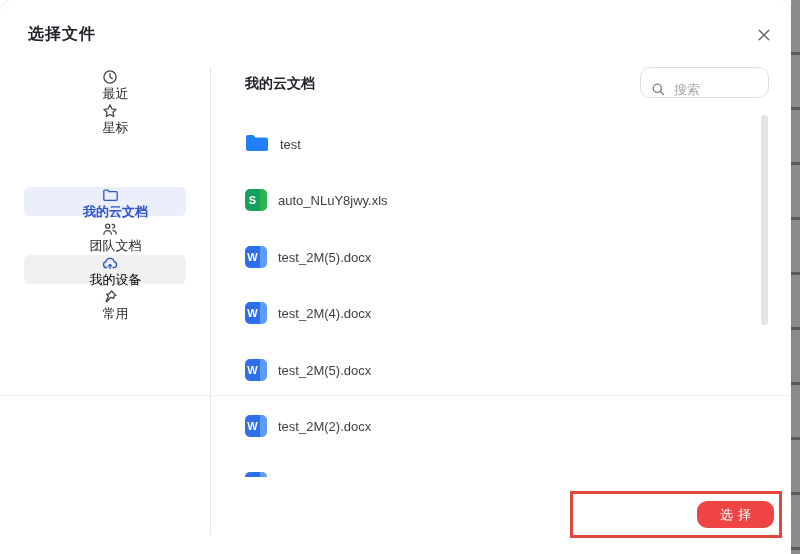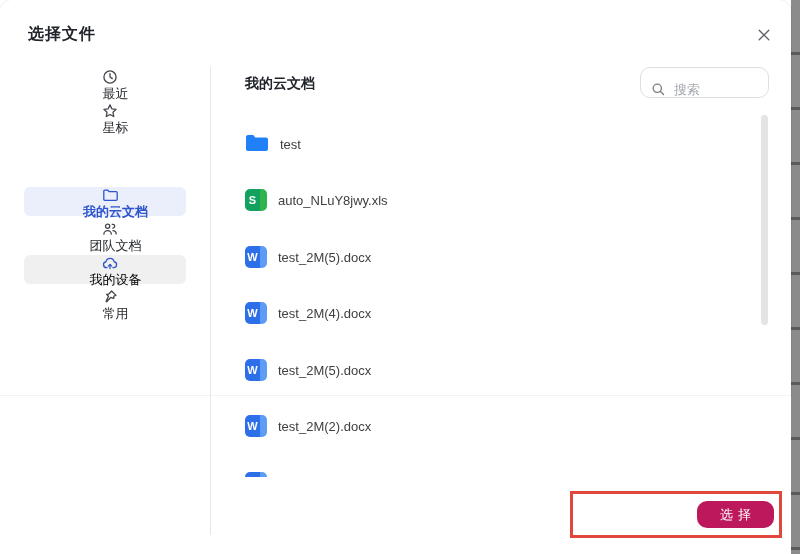--- a/index.html
+++ b/index.html
@@ -58,21 +58,21 @@
   .ficon.folder { background:transparent; width:24px; }
 
   .scrollbar-thumb { position:absolute; left:761px; top:115px; width:7px; height:210px;
     background:#e3e4e6; border-radius:4px; cursor:pointer; }
 
   
   .btn { position:absolute; top:501px; height:27px; border-radius:10px; font-size:13px;
     letter-spacing:5px; text-indent:5px; display:flex; align-items:center; justify-content:center;
     font-family:"Liberation Sans", sans-serif; cursor:pointer; }
   .btn-close { left:618px; width:72px; background:#fff; border:1px solid #dfe0e3; color:#3a3e44; }
-  .btn-select { left:697px; width:77px; background:#be185d; border:none; color:#fff; }
+  .btn-select { left:697px; width:77px; background:#ef4444; border:none; color:#fff; }
 
   .annotation-box { position:absolute; left:570px; top:491px; width:212px; height:47px;
     border:3px solid #e2473b; pointer-events:none; }
 </style>
 </head>
 <body>
 
 <div class="stage">
   <div class="bg-sliver"></div>
 

